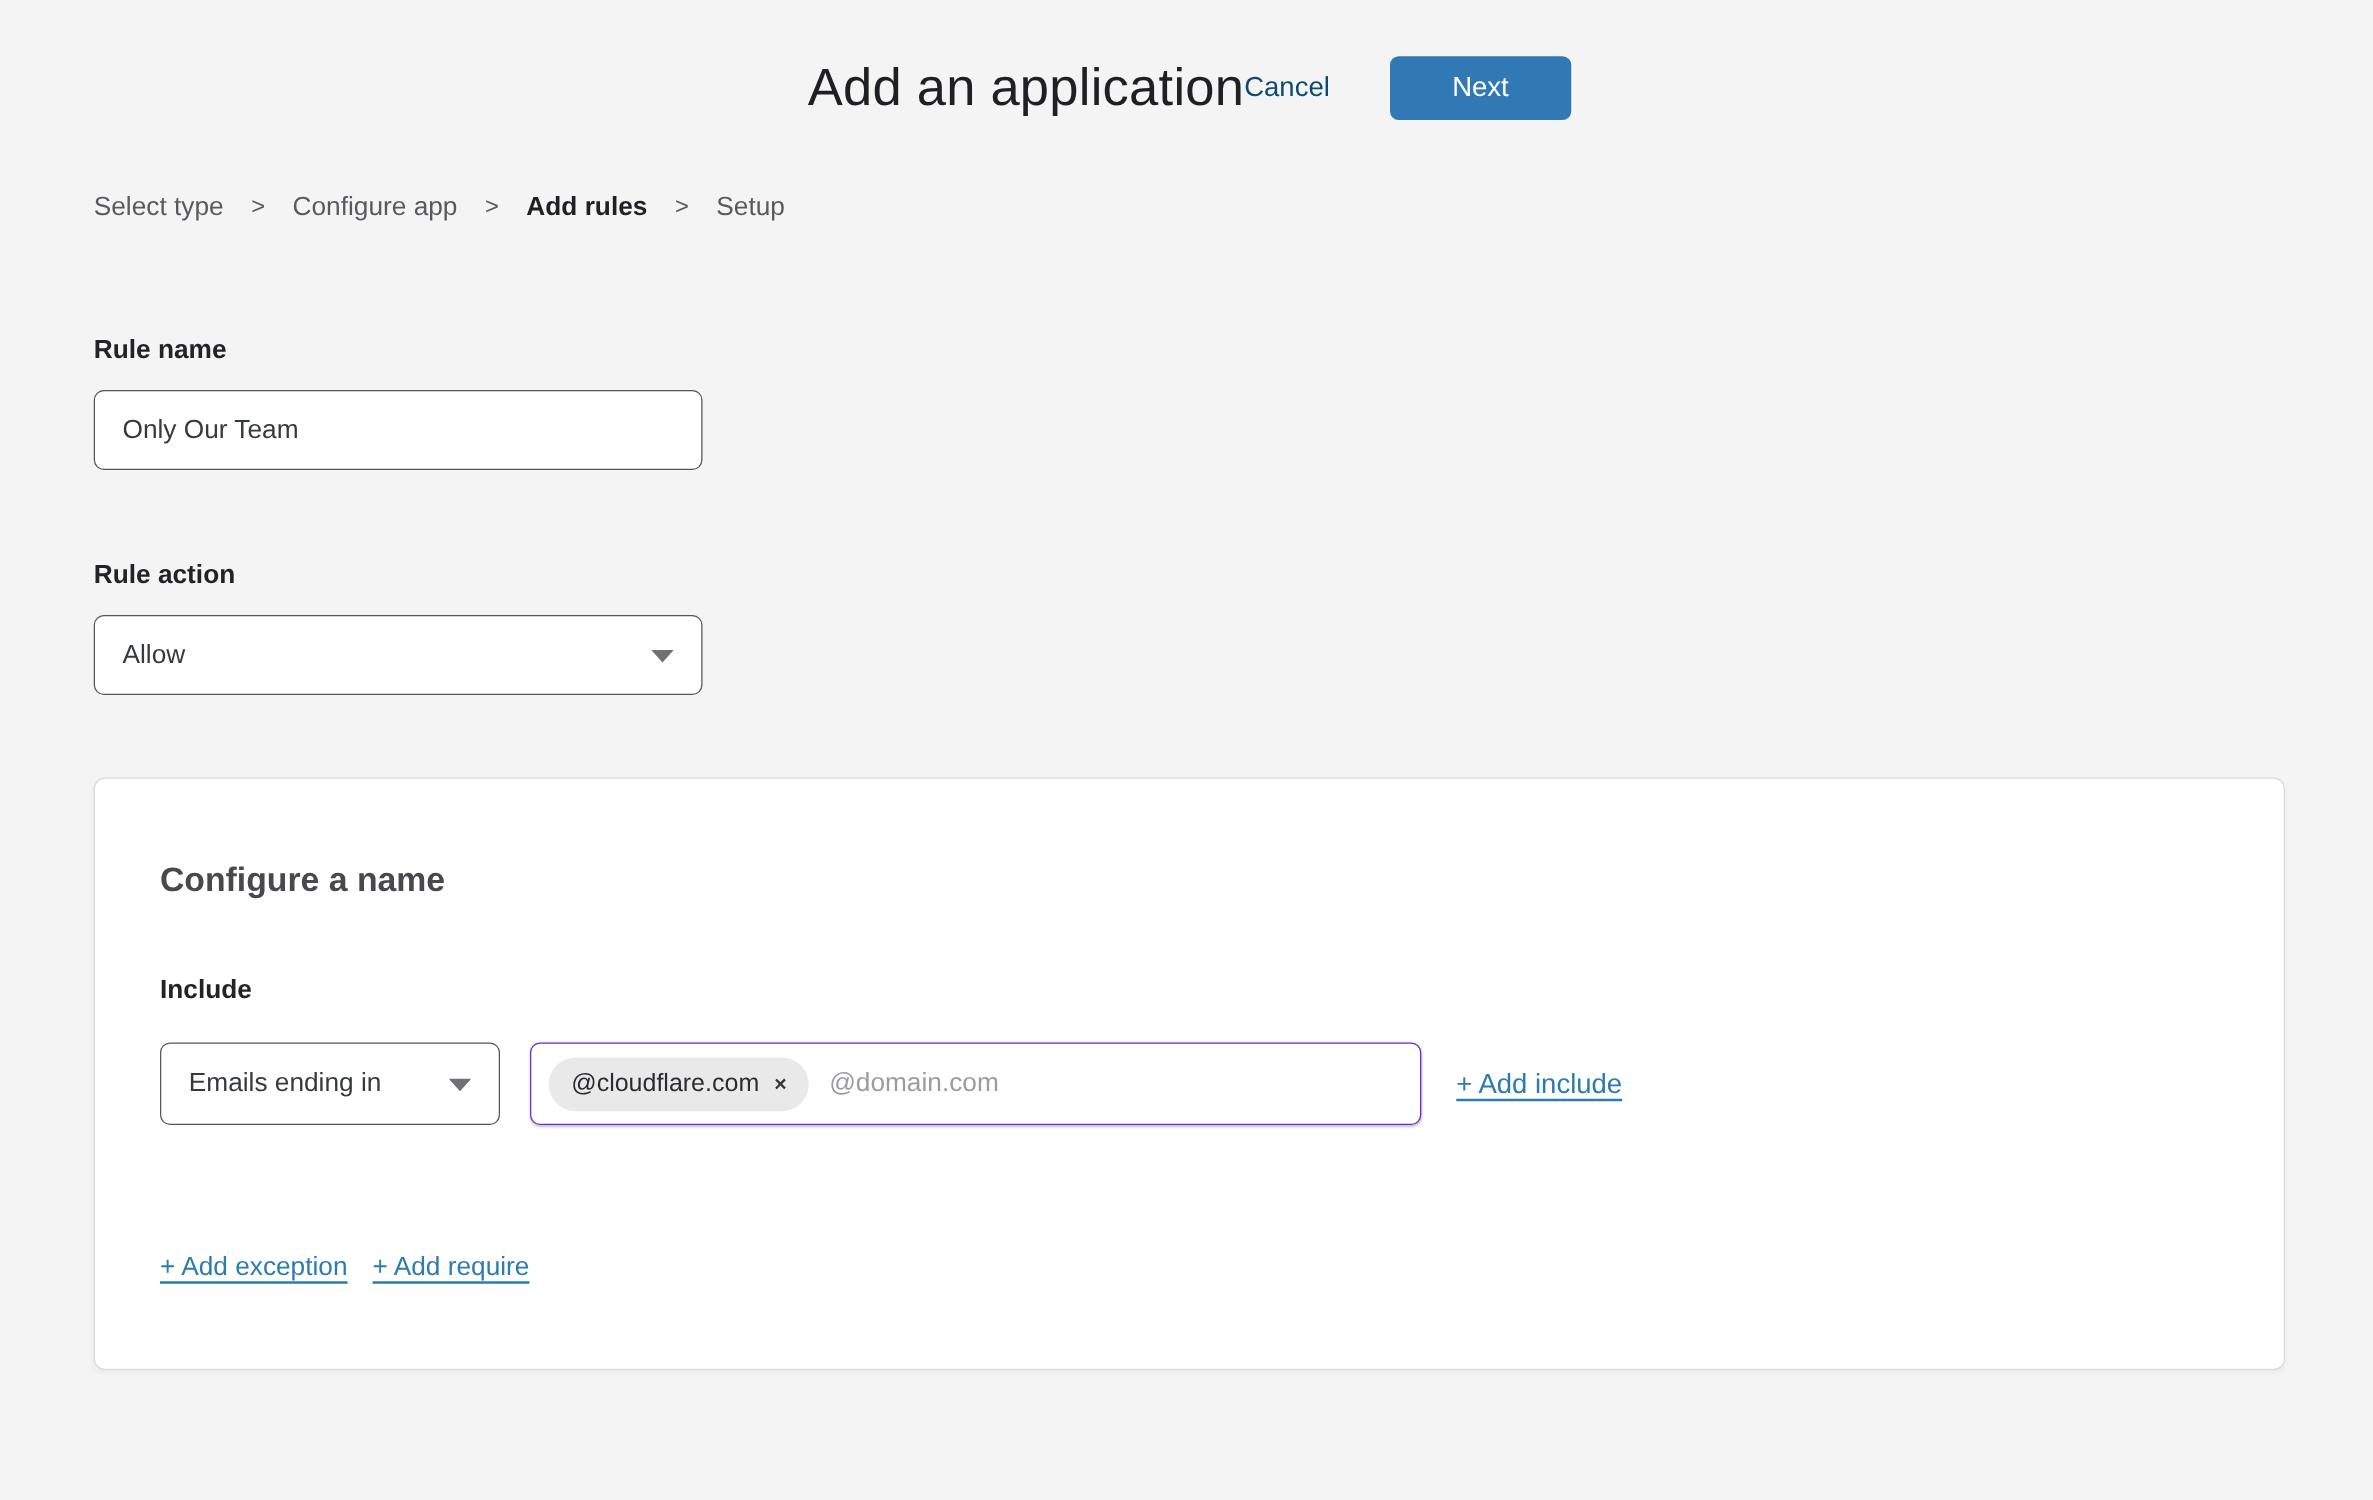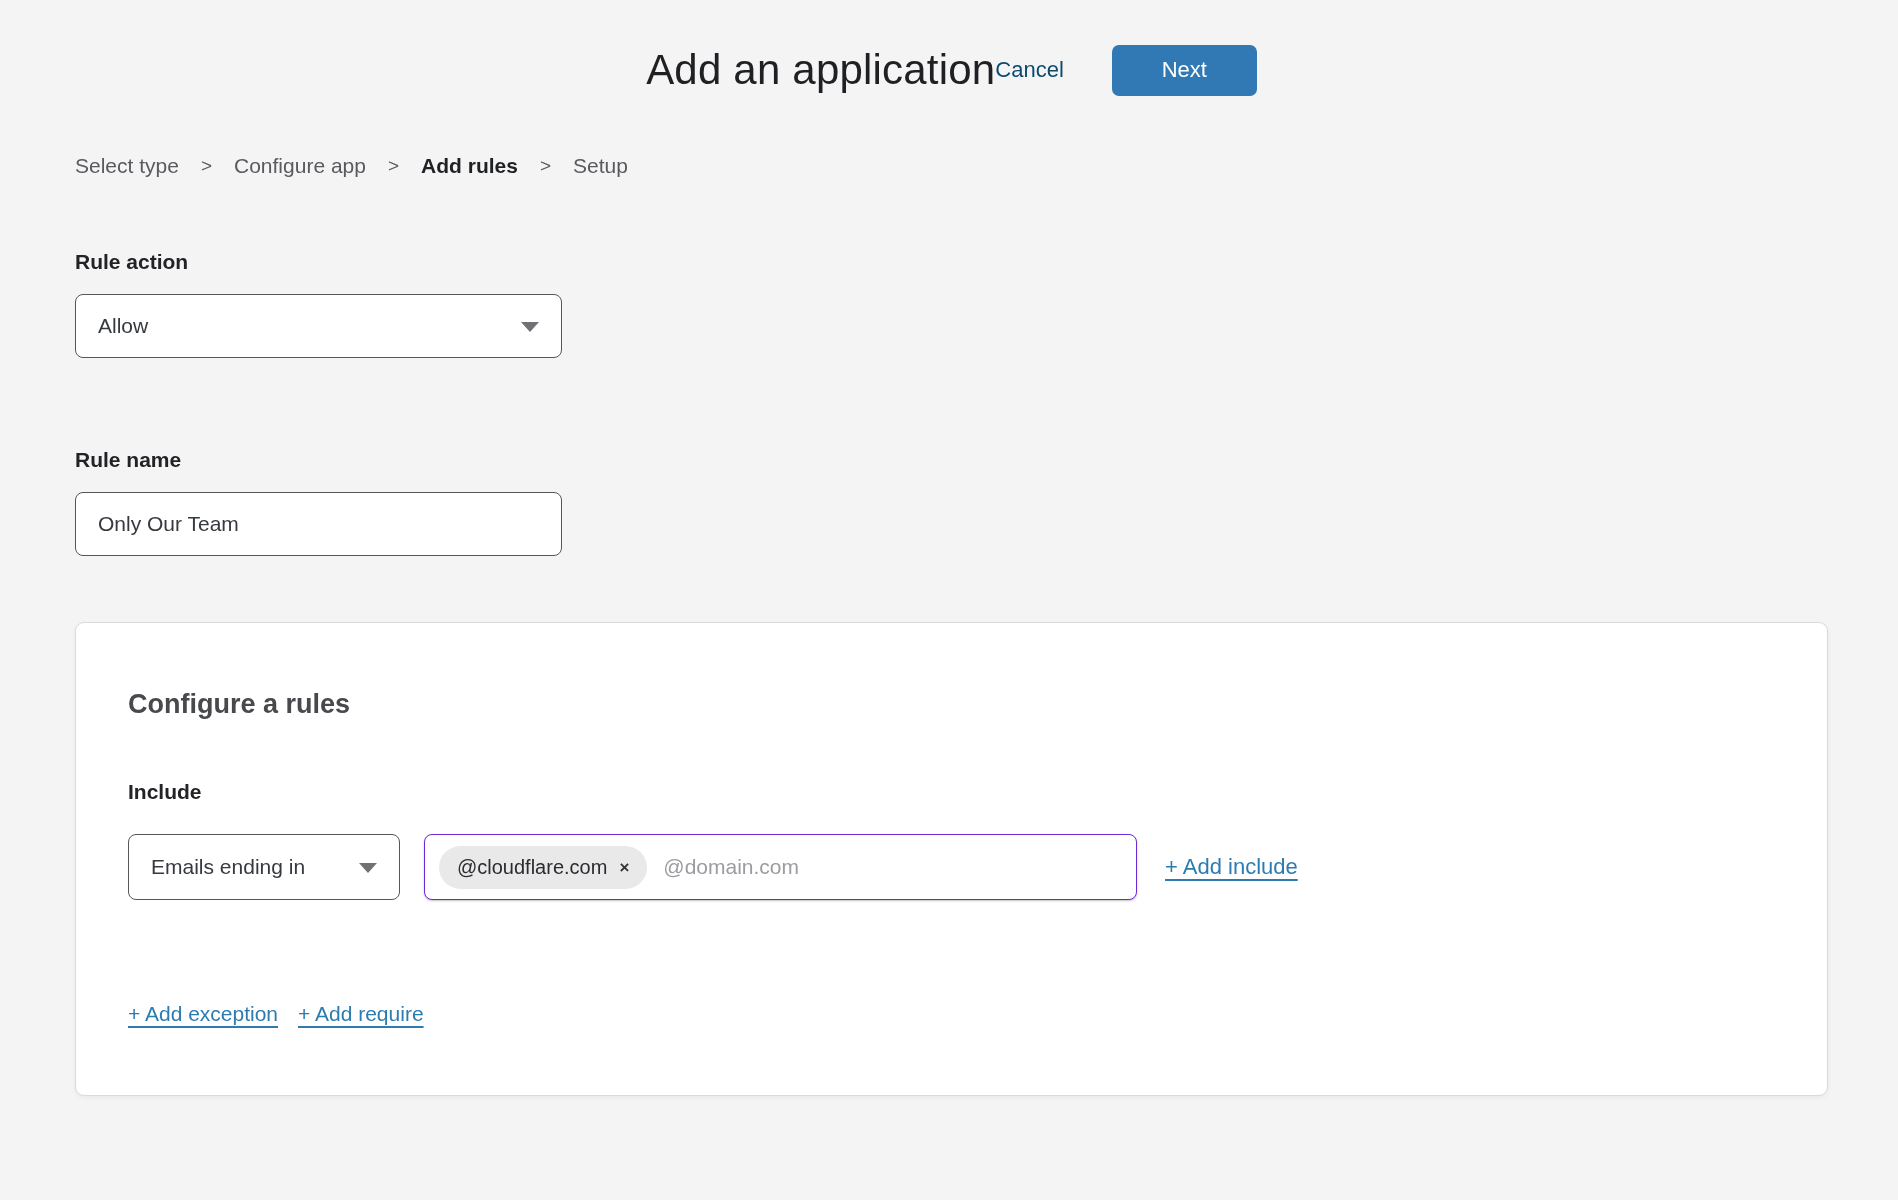--- a/index.html
+++ b/index.html
@@ -220,35 +220,35 @@
   <div class="breadcrumb">
     <span class="crumb">Select type</span>
     <span class="crumb-sep">&gt;</span>
     <span class="crumb">Configure app</span>
     <span class="crumb-sep">&gt;</span>
     <span class="crumb active">Add rules</span>
     <span class="crumb-sep">&gt;</span>
     <span class="crumb">Setup</span>
   </div>
 
+  <div class="field field-rule-name">
+    <div class="field-label">Rule name</div>
+    <input class="text-input" type="text" value="Only Our Team" style="">
+  </div>
+
   <div class="field field-rule-action">
     <div class="field-label">Rule action</div>
     <div class="select-box">
       <span>Allow</span>
       <span class="caret-down"></span>
     </div>
   </div>
 
-  <div class="field field-rule-name">
-    <div class="field-label">Rule name</div>
-    <input class="text-input" type="text" value="Only Our Team" style="">
-  </div>
-
   <div class="rule-card">
-    <div class="card-title">Configure a rules</div>
+    <div class="card-title">Configure a name</div>
 
     <div class="include-label">Include</div>
 
     <div class="include-row">
       <div class="select-box include-select">
         <span>Emails ending in</span>
         <span class="caret-down"></span>
       </div>
 
       <div class="chips-input">

